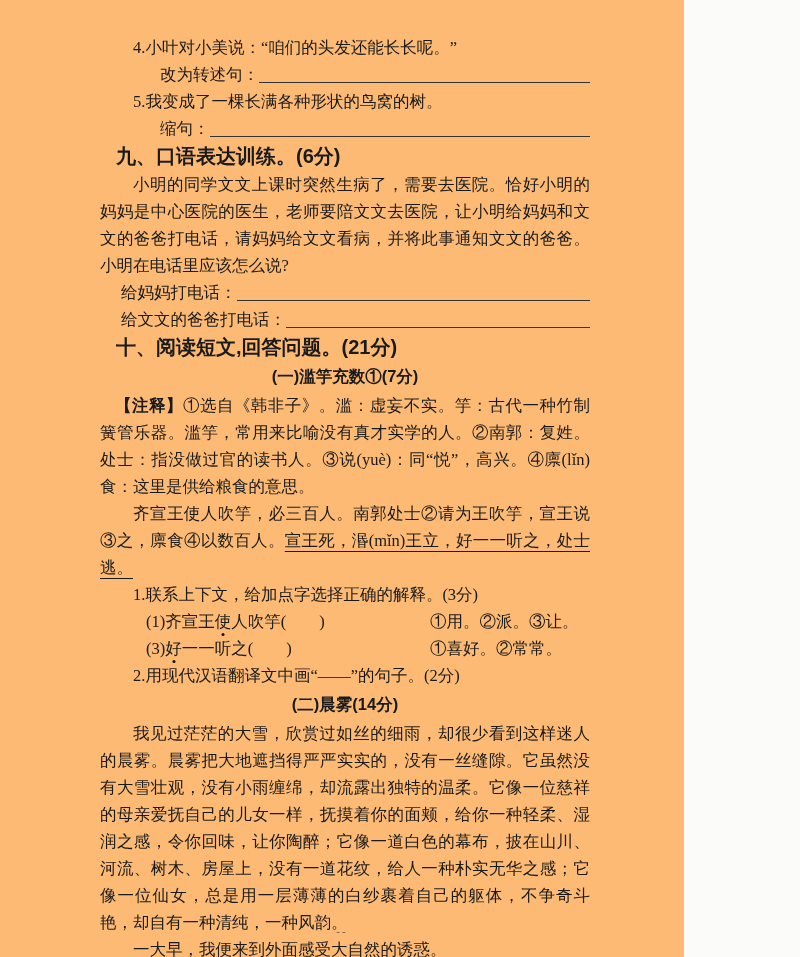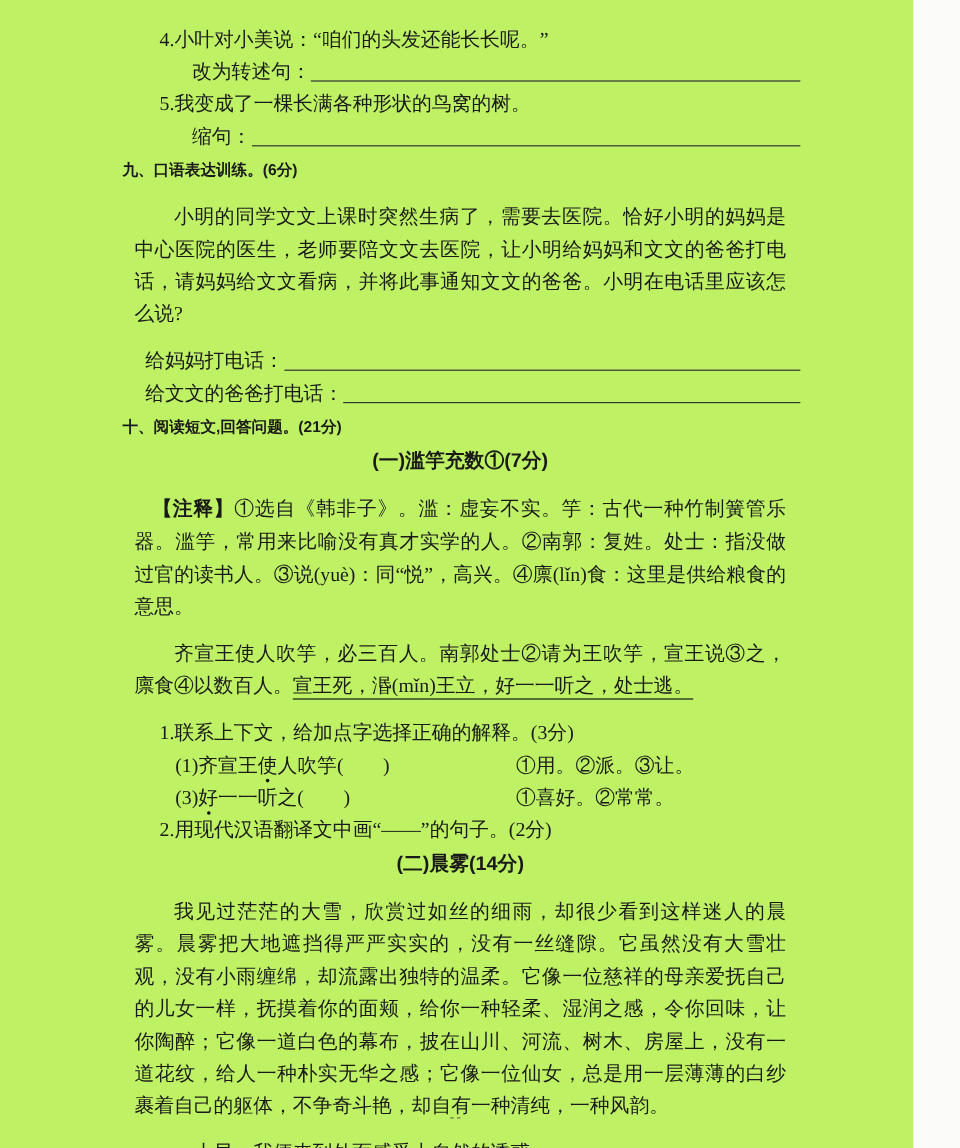--- a/index.html
+++ b/index.html
@@ -4,36 +4,36 @@
 <style>
   html, body { margin: 0; padding: 0; }
   body {
     width: 800px; height: 957px;
     background: #fbfbfa;
     font-family: "Liberation Serif", serif;
     color: #1a1a1a;
   }
   .page {
     position: relative;
-    width: 761px; height: 957px;
+    width: 684px; height: 957px;
     box-sizing: border-box;
-    background: #bef264;
-    padding: 19px 94px 0 100px;
+    background: #fdba74;
+    padding: 34px 94px 0 100px;
     font-size: 16.5px;
     line-height: 27px;
     overflow: hidden;
   }
   .row { display: block; }
   .q-num { margin-left: 33px; }
-  .para { margin: 12px; text-align: justify; }
+  .para { margin: 0; text-align: justify; }
   .indent2 { text-indent: 33px; }
   .note { text-indent: 15px; }
   .sec-title {
-    margin: 1px 2px;
-    font-size: 13px;
+    margin: 1px 16px;
+    font-size: 20px;
     font-weight: bold;
     font-family: "Liberation Sans", sans-serif;
   }
   .center-title {
     text-align: center;
     font-weight: bold;
     font-family: "Liberation Sans", sans-serif;
     margin: 2px 0;
   }
   .fill { display: flex; }

